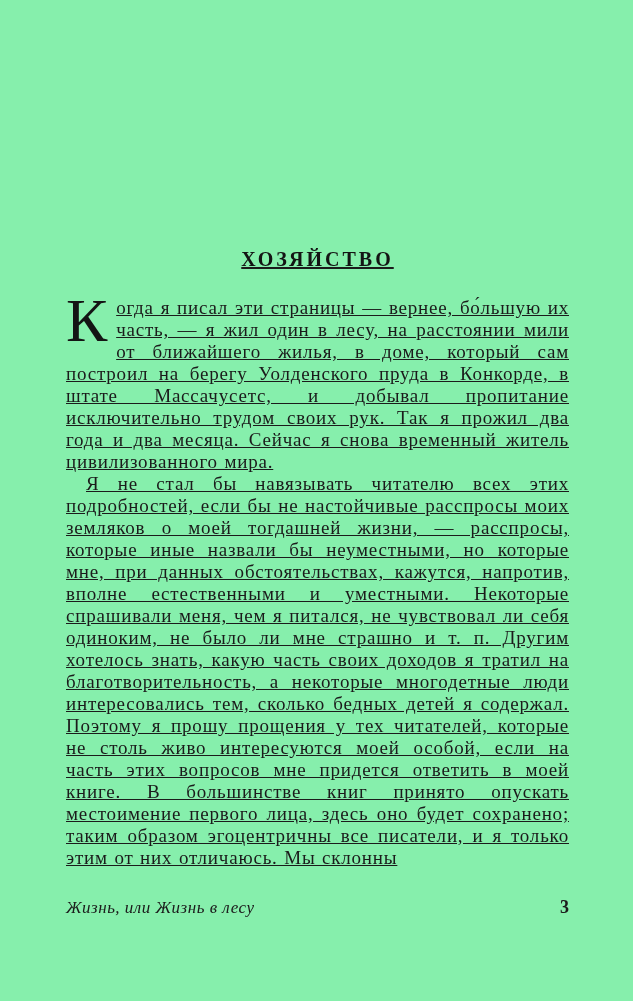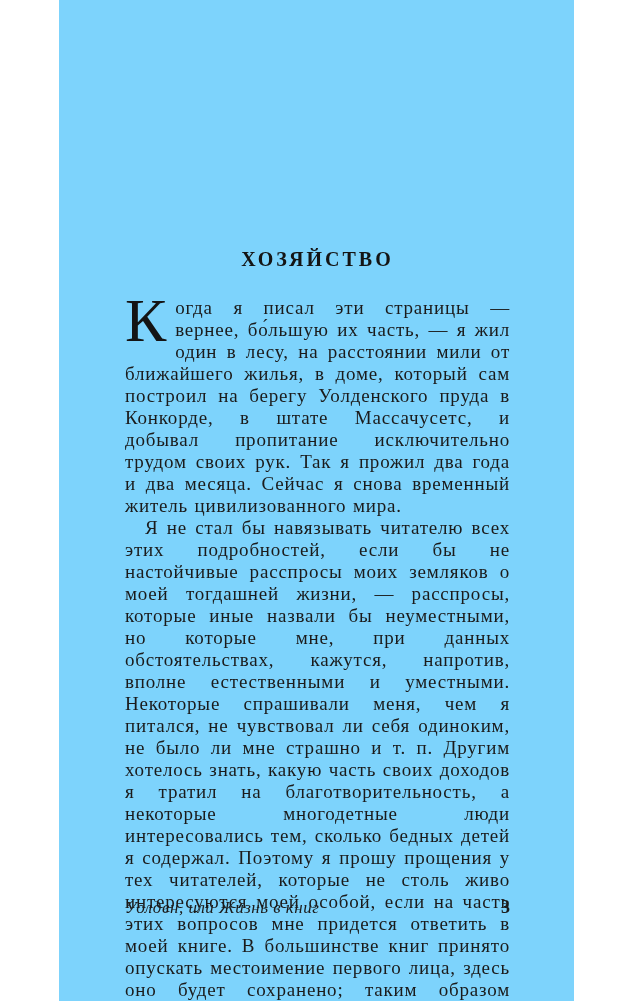--- a/index.html
+++ b/index.html
@@ -2,29 +2,30 @@
 <html lang="ru"><head>
 <meta charset="utf-8">
 <style>
   html, body {
     margin: 0;
     padding: 0;
     background: #ffffff;
   }
   .book-page {
     position: relative;
-    width: 515px;
+    width: 633px;
     height: 1001px;
     margin: 0 auto;
-    background: #7dd3fc;
+    background: #86efac;
     color: #1b1b1b;
     font-family: "Liberation Serif", "DejaVu Serif", serif;
     box-sizing: border-box;
     padding: 248px 64px 0 66px;
     overflow: hidden;
+    text-decoration: underline;
   }
   .chapter-title {
     margin: 0 0 26px 0;
     text-align: center;
     font-size: 20px;
     font-weight: 600;
     letter-spacing: 3px;
     color: #141414;
   }
   .para {
@@ -71,17 +72,17 @@
 
 <div class="book-page">
 
   <h1 class="chapter-title">ХОЗЯЙСТВО</h1>
 
   <p class="para"><span class="dropcap">К</span><span>огда я писал эти страницы — вернее, бо́льшую их часть, — я жил один в лесу, на расстоянии мили от ближайшего жилья, в доме, который сам построил на берегу Уолденского пруда в Конкорде, в штате Массачусетс, и добывал пропитание исключительно трудом своих рук. Так я прожил два года и два месяца. Сейчас я снова временный житель цивилизованного мира.</span></p>
 
   <p class="para"><span>Я не стал бы навязывать читателю всех этих подробностей, если бы не настойчивые расспросы моих земляков о моей тогдашней жизни, — расспросы, которые иные назвали бы неуместными, но которые мне, при данных обстоятельствах, кажутся, напротив, вполне естественными и уместными. Некоторые спрашивали меня, чем я питался, не чувствовал ли себя одиноким, не было ли мне страшно и т. п. Другим хотелось знать, какую часть своих доходов я тратил на благотворительность, а некоторые многодетные люди интересовались тем, сколько бедных детей я содержал. Поэтому я прошу прощения у тех читателей, которые не столь живо интересуются моей особой, если на часть этих вопросов мне придется ответить в моей книге. В большинстве книг принято опускать местоимение первого лица, здесь оно будет сохранено; таким образом эгоцентричны все писатели, и я только этим от них отличаюсь. Мы склонны</span></p>
 
   <div class="page-footer">
-    <span class="running-title">Уолден, или Жизнь в книг</span>
+    <span class="running-title">Жизнь, или Жизнь в лесу</span>
     <span class="page-number">3</span>
   </div>
 
 </div>
 
 </body></html>

